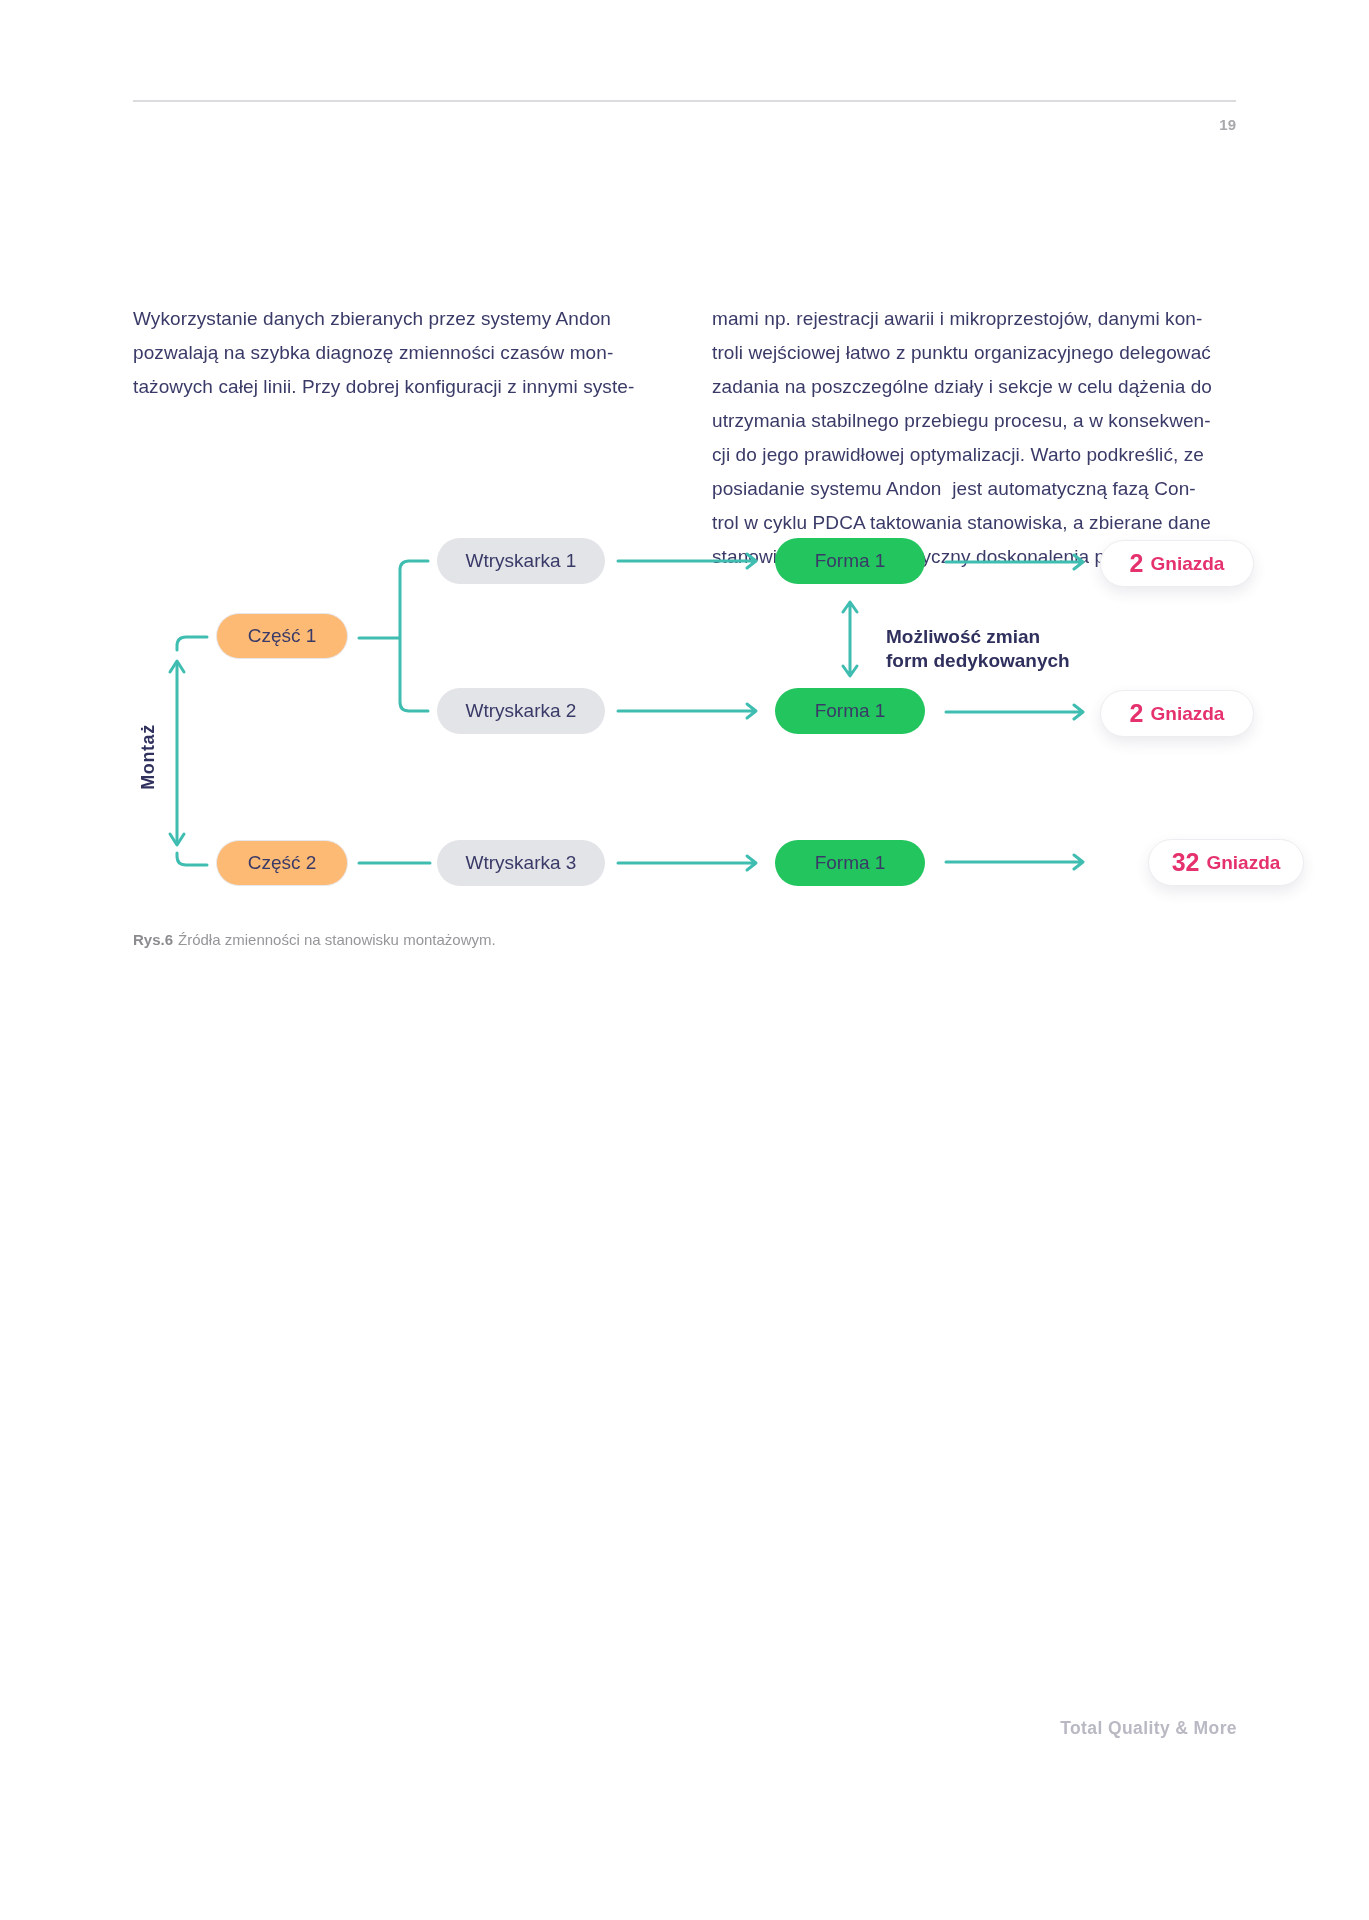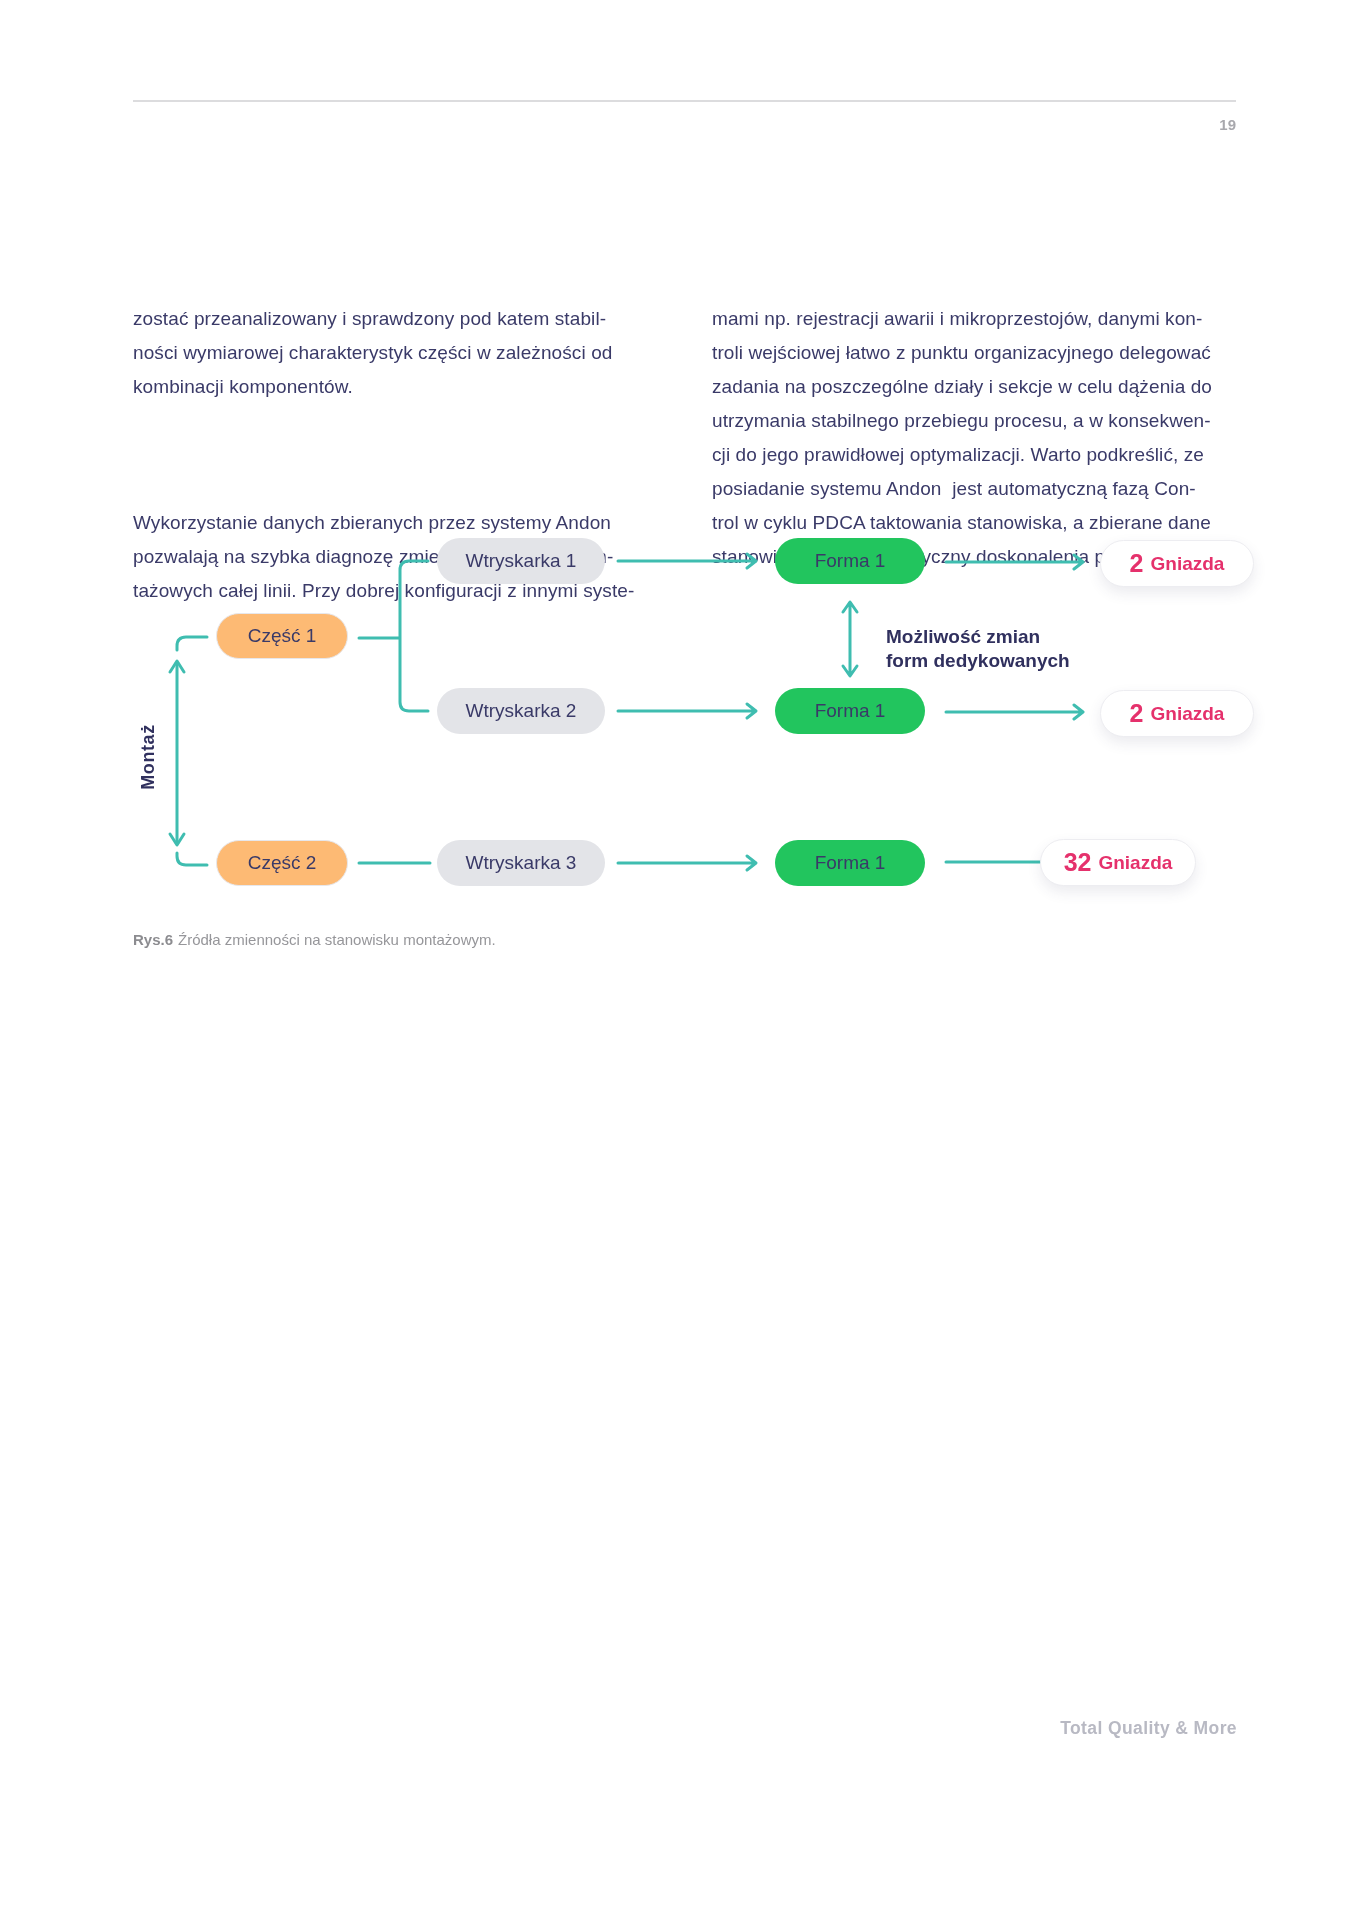--- a/index.html
+++ b/index.html
@@ -26,44 +26,41 @@
   .part1{left:216px;top:613px;width:132px;height:46px;}
   .part2{left:216px;top:840px;width:132px;height:46px;}
   .machine1{left:437px;top:538px;width:168px;height:46px;}
   .machine2{left:437px;top:688px;width:168px;height:46px;}
   .machine3{left:437px;top:840px;width:168px;height:46px;}
   .mold1{left:775px;top:538px;width:150px;height:46px;}
   .mold2{left:775px;top:688px;width:150px;height:46px;}
   .mold3{left:775px;top:840px;width:150px;height:46px;}
   .cav1{left:1100px;top:540px;width:154px;height:47px;}
   .cav2{left:1100px;top:690px;width:154px;height:47px;}
-  .cav3{left:1040px;top:839px;width:156px;height:47px;}
+  .cav3{left:1148px;top:839px;width:156px;height:47px;}
 
   .montaz{position:absolute;left:148px;top:757px;transform:translate(-50%,-50%) rotate(-90deg);font-size:18px;font-weight:700;color:#30305e;letter-spacing:0.6px;white-space:nowrap;}
   .annotation{position:absolute;left:874px;top:625px;font-size:19px;font-weight:700;color:#30305e;line-height:24px;white-space:pre-line;margin-left:12px;}
 
   .connectors{position:absolute;left:0;top:0;width:1369px;height:1920px;pointer-events:none;}
 
   .figure-caption{position:absolute;left:133px;top:931px;font-size:15px;color:#96969a;}
   .figure-caption .cap-label{font-weight:700;color:#8c8c90;margin-right:5px;}
 
   .footer-brand{position:absolute;right:132px;top:1718px;font-size:17.5px;font-weight:700;color:#b8b9c3;letter-spacing:0.4px;}
 </style>
 </head>
 <body>
 
 <div class="page">
 
   <div class="top-rule"></div>
   <div class="page-number">19</div>
 
   <div class="body-col col-left">
-    <div class="para">zostać przeanalizowany i sprawdzony pod katem stabil-
-ności wymiarowej charakterystyk części w zależności od
-kombinacji komponentów.</div>
     <div class="para">Wykorzystanie danych zbieranych przez systemy Andon
 pozwalają na szybka diagnozę zmienności czasów mon-
 tażowych całej linii. Przy dobrej konfiguracji z innymi syste-</div>
   </div>
 
   <div class="body-col col-right">
     <div class="para">mami np. rejestracji awarii i mikroprzestojów, danymi kon-
 troli wejściowej łatwo z punktu organizacyjnego delegować
 zadania na poszczególne działy i sekcje w celu dążenia do
 utrzymania stabilnego przebiegu procesu, a w konsekwen-

